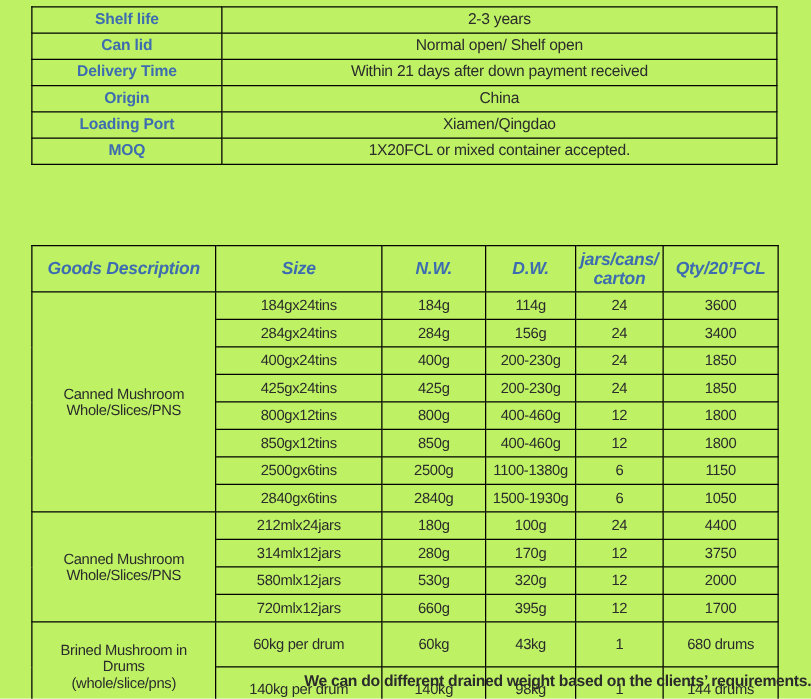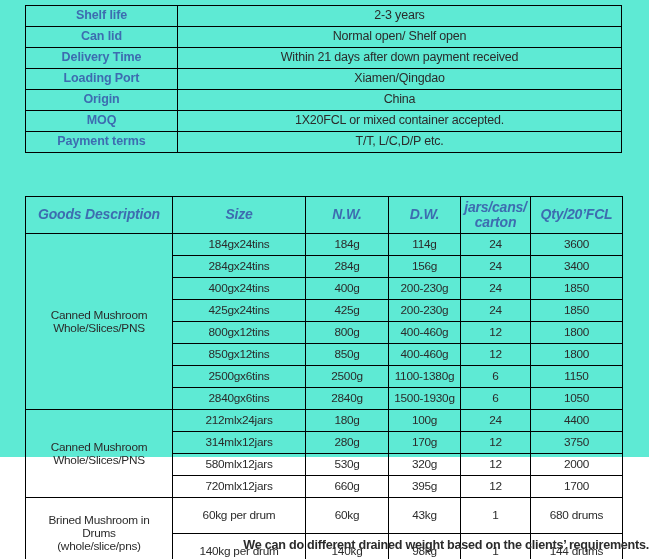--- a/index.html
+++ b/index.html
@@ -9,22 +9,22 @@
   }
   body {
     width: 649px;
     height: 559px;
     font-family: "Liberation Sans", sans-serif;
     overflow: hidden;
   }
   .page {
     position: relative;
     width: 649px;
-    height: 457px;
-    background: #5eead4;
+    height: 559px;
+    background: #bef264;
   }
 
   
   table.spec-table {
     position: absolute;
     left: 25px;
     top: 5px;
     width: 597px;
     border-collapse: collapse;
     table-layout: fixed;
@@ -123,34 +123,30 @@
       </tr>
       <tr>
         <td class="spec-key">Can lid</td>
         <td class="spec-val">Normal open/ Shelf open</td>
       </tr>
       <tr>
         <td class="spec-key">Delivery Time</td>
         <td class="spec-val">Within 21 days after down payment received</td>
       </tr>
       <tr>
+        <td class="spec-key">Origin</td>
+        <td class="spec-val">China</td>
+      </tr>
+      <tr>
         <td class="spec-key">Loading Port</td>
         <td class="spec-val">Xiamen/Qingdao</td>
       </tr>
       <tr>
-        <td class="spec-key">Origin</td>
-        <td class="spec-val">China</td>
-      </tr>
-      <tr>
         <td class="spec-key">MOQ</td>
         <td class="spec-val">1X20FCL or mixed container accepted.</td>
-      </tr>
-      <tr>
-        <td class="spec-key">Payment terms</td>
-        <td class="spec-val">T/T, L/C,D/P etc.</td>
       </tr>
     </tbody>
   </table>
 
   <table class="goods-table">
     <colgroup>
       <col class="c-desc">
         <col class="c-size">
         <col class="c-nw">
       <col class="c-dw">

